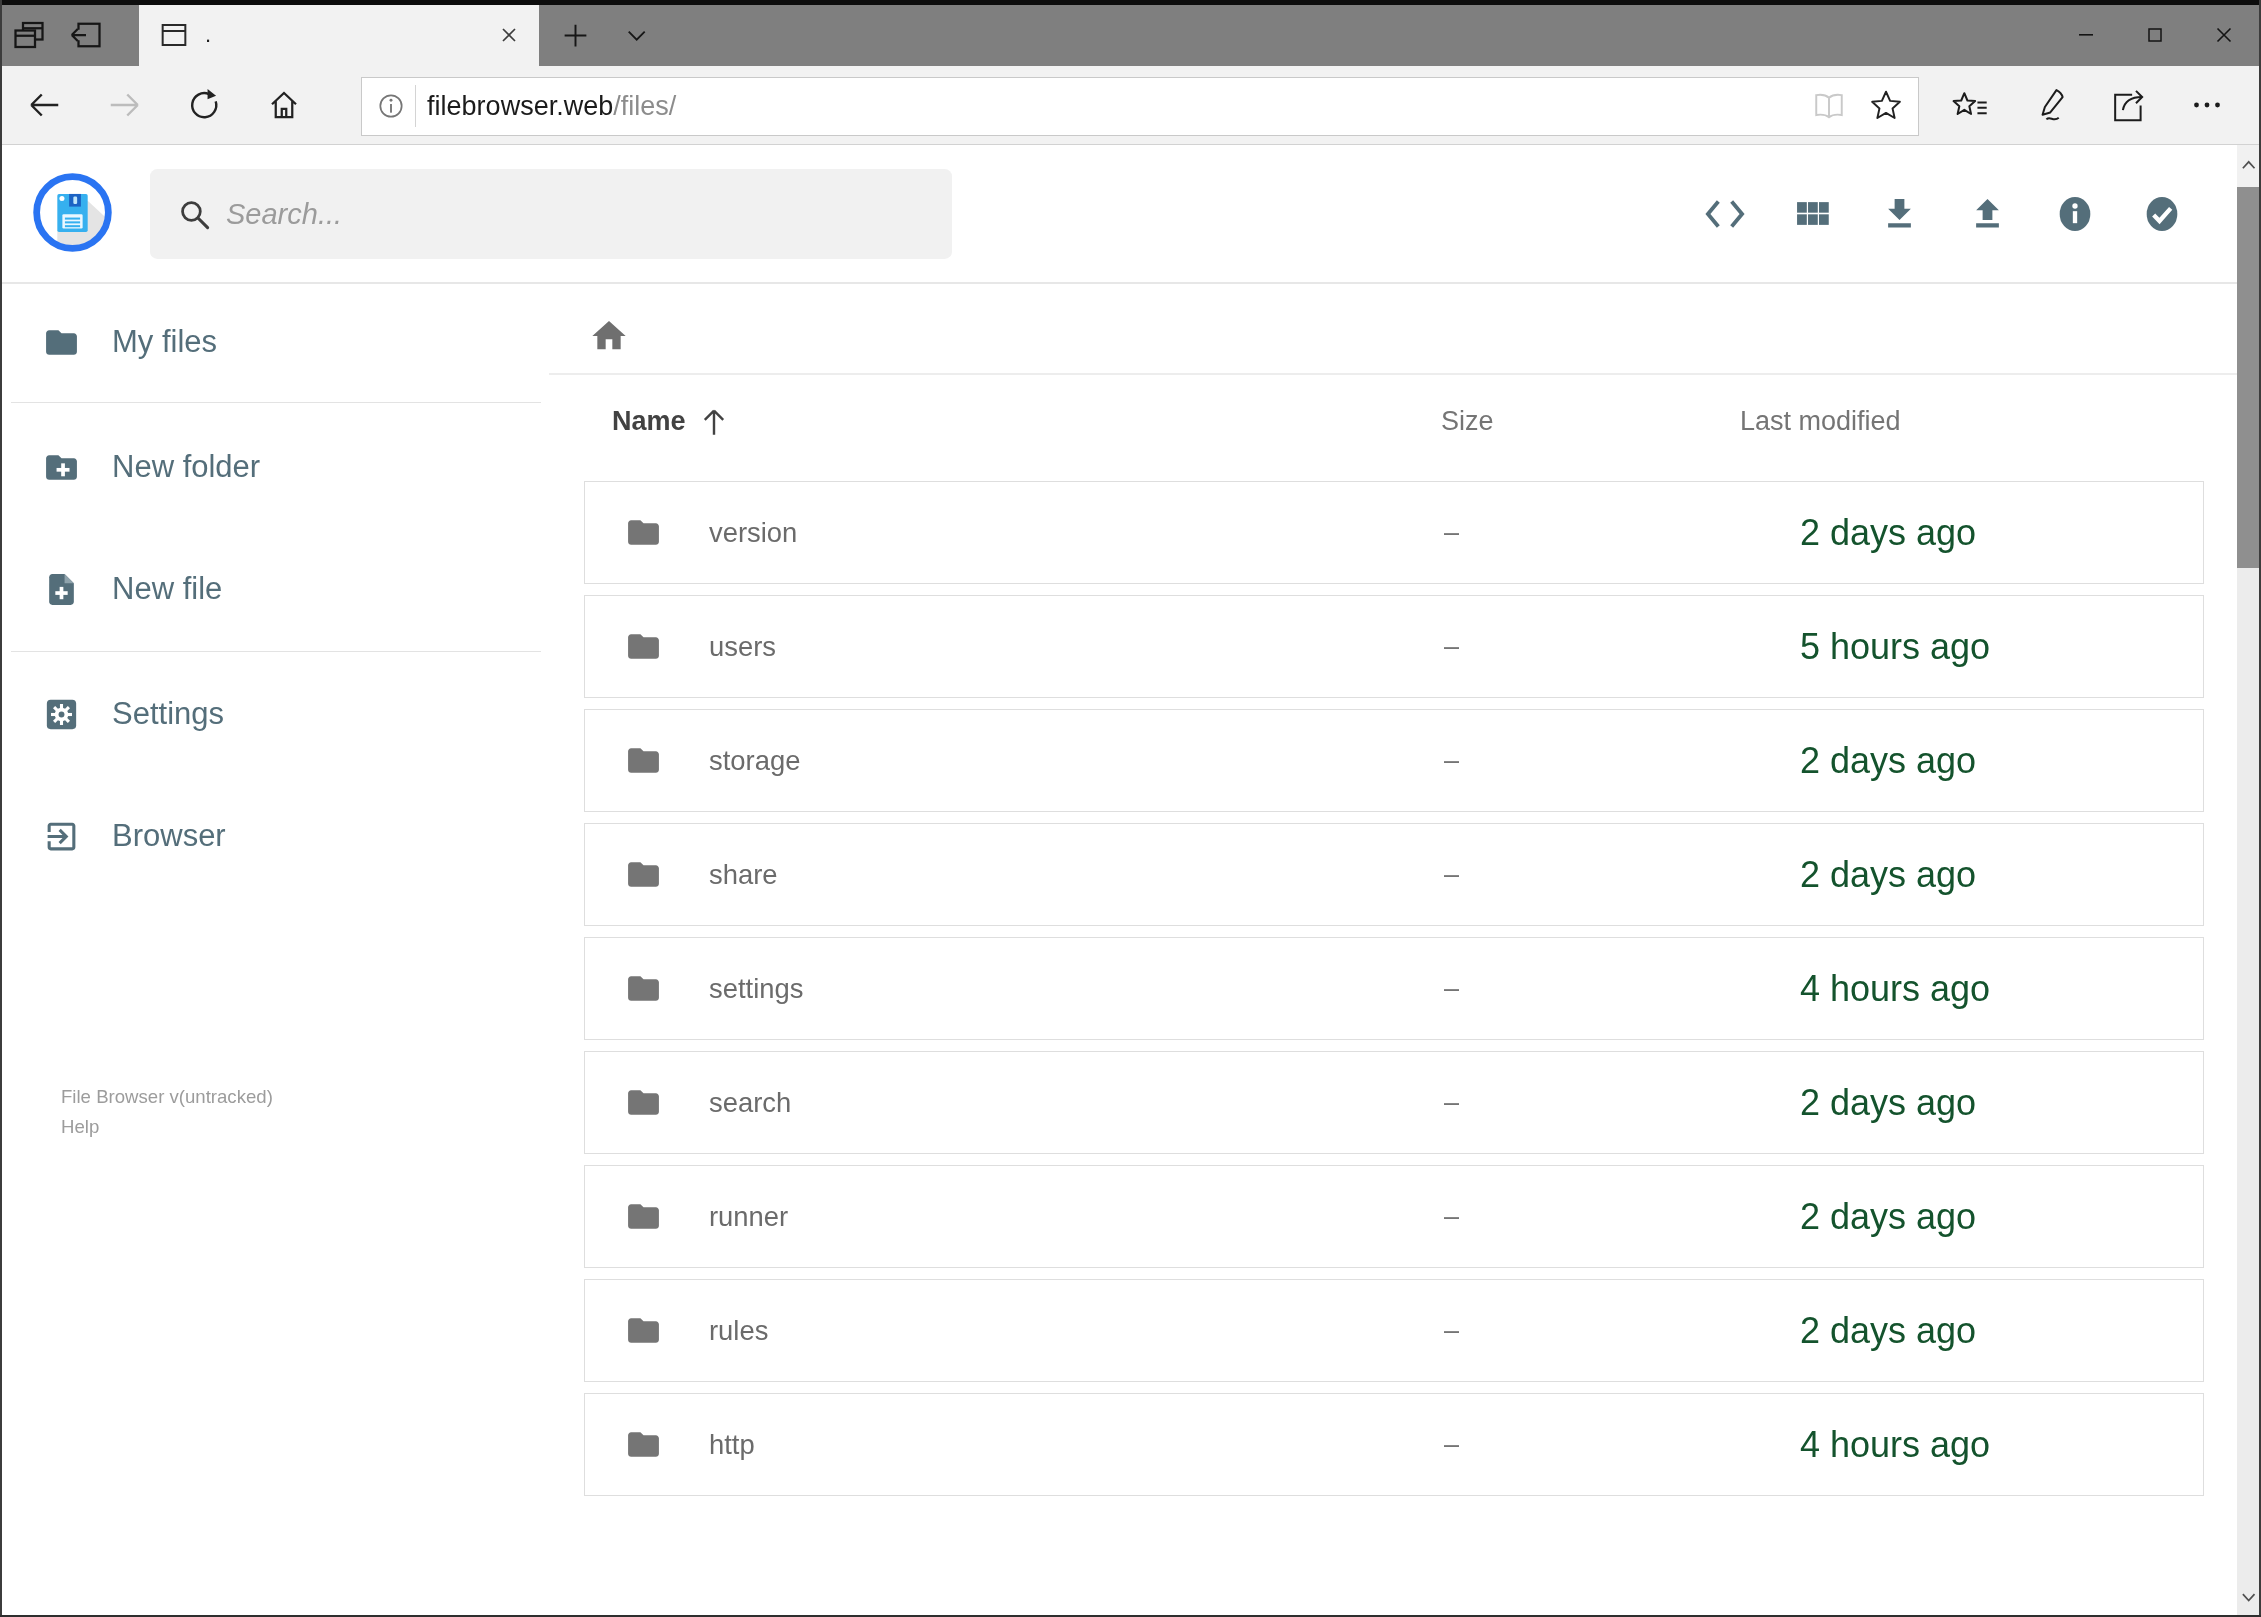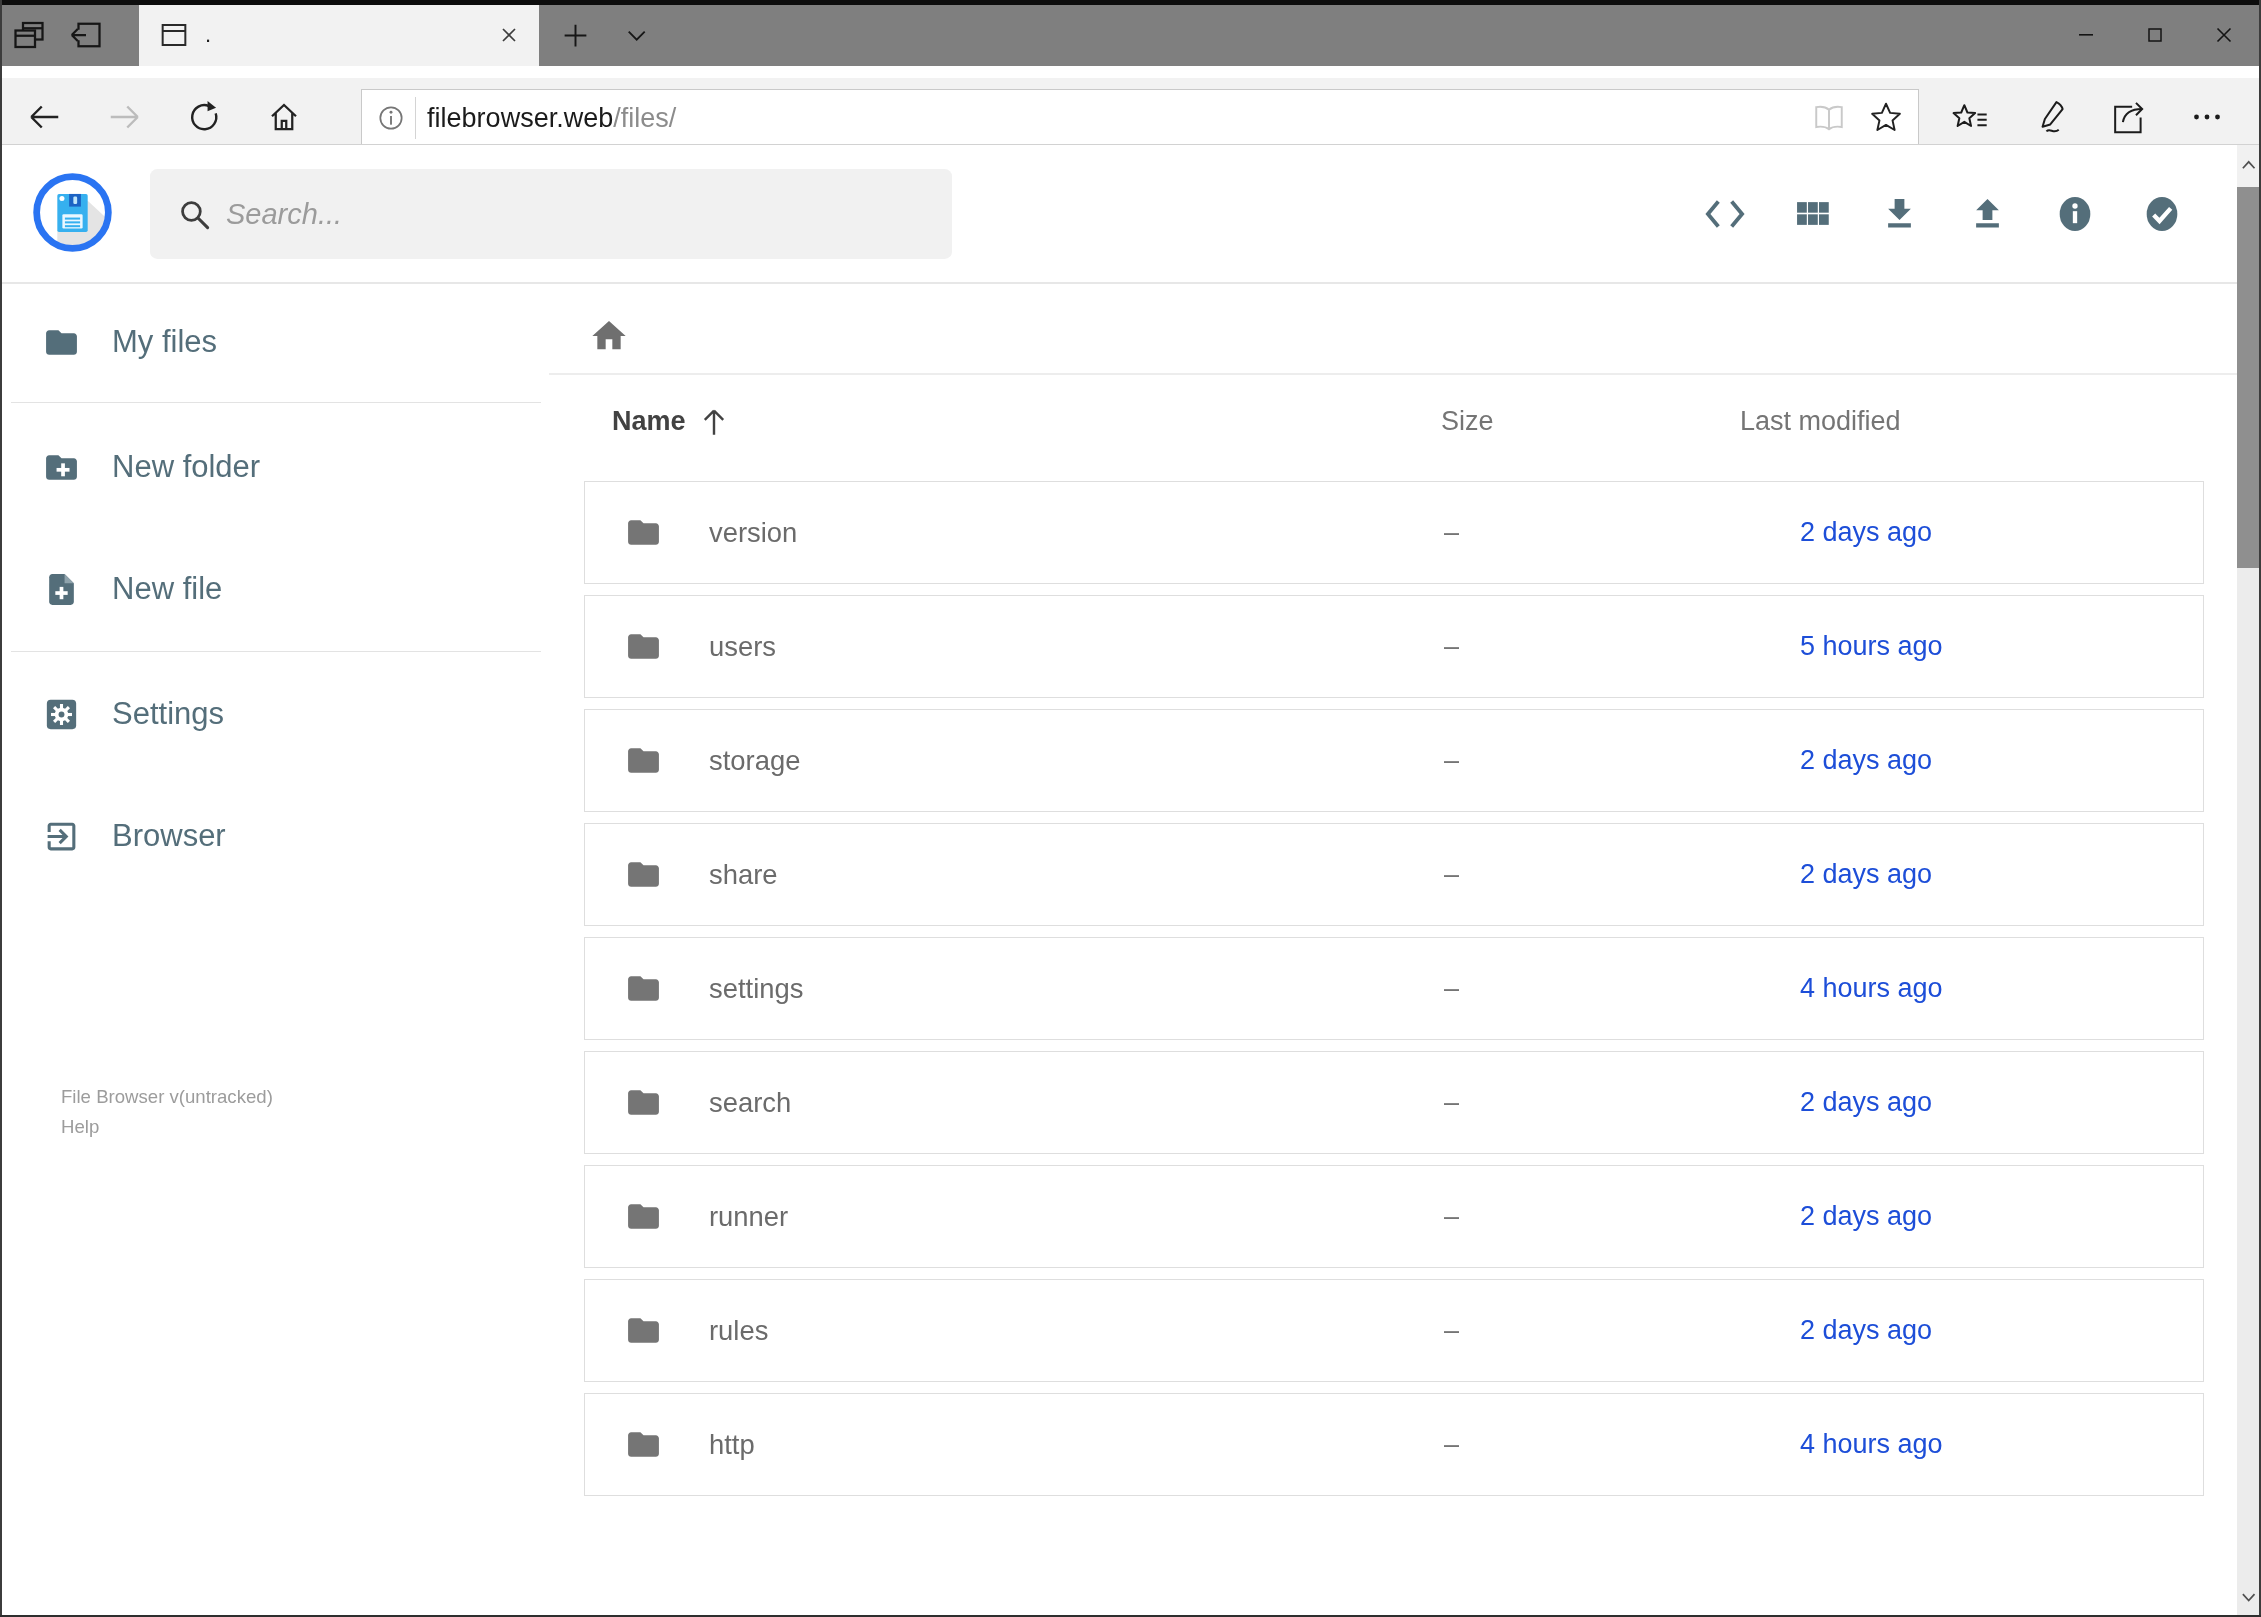--- a/index.html
+++ b/index.html
@@ -12,21 +12,21 @@
   .edge-left{left:0;top:0;width:2.4px;height:1617px;background:#3c3c3c;}
   .edge-right{right:0;top:0;width:2.4px;height:1617px;background:#3c3c3c;}
   .edge-bottom{left:0;bottom:0;width:2261px;height:2.4px;background:#2e2e2e;}
   
   .titlebar{left:0;top:4.8px;width:2261px;height:61px;background:#7f7f7f;}
   .tb-btn{width:57px;height:61px;display:flex;align-items:center;justify-content:center;}
   .tab{left:139px;top:0;width:400px;height:61px;background:#f2f2f2;display:flex;align-items:center;}
   .tab-title{font-size:22px;color:#1f1f1f;margin-left:14.5px;flex:1;}
   .win-ctl{width:69px;height:57px;display:flex;align-items:center;justify-content:center;}
   
-  .navbar{left:0;top:66px;width:2261px;height:78px;background:#f2f2f2;margin-top:12px;}
+  .navbar{left:0;top:66px;width:2261px;height:78px;background:#f2f2f2;}
   .nav-line{left:0;top:144px;width:2261px;height:0.8px;background:#d2d2d2;}
   .nav-btn{width:65px;height:65px;display:flex;align-items:center;justify-content:center;}
   .addressbar{left:361px;top:10.5px;width:1558px;height:59px;background:#ffffff;border:0.8px solid #c9c9c9;box-sizing:border-box;display:flex;align-items:center;}
   .addr-sep{width:0.8px;height:42px;background:#d4d4d4;margin:0 11.3px 0 8px;}
   .url{font-size:27px;color:#1b1b1b;white-space:nowrap;}
   .url .path{color:#8c8c8c;}
   
   .app{left:0;top:145px;width:2261px;height:1473px;background:#ffffff;}
   .appheader{left:0;top:0;width:2237px;height:137px;background:#fff;}
   .appheader-shadow{left:0;top:137px;width:2237px;height:1.6px;background:#e7e7e7;}
@@ -36,21 +36,21 @@
   
   .side-item{left:32px;width:452px;height:78px;display:flex;align-items:center;cursor:default;}
   .side-label{font-size:31px;color:#546e7a;margin-left:32px;}
   .side-div{left:0;width:530px;height:0.8px;background:#e3e3e3;}
   .side-footer{font-size:18.6px;color:#9c9c9c;line-height:30px;}
   .lhead{position:absolute;top:266px;font-size:27px;color:#757575;}
   .rows{left:584px;top:336px;width:1620px;}
   .row{box-sizing:border-box;width:1620px;height:103px;background:#fff;border:0.8px solid #dedede;margin-bottom:11px;position:relative;display:flex;align-items:center;}
   .row .fname{position:absolute;left:124px;font-size:27.4px;color:#6b6b6b;}
   .row .fsize{position:absolute;left:859px;font-size:27px;color:#757575;}
-  .row .fmod{position:absolute;left:1215px;font-size:27px;color:#1d4ed8;}
+  .row .fmod{position:absolute;left:1215px;font-size:36px;color:#14532d;}
   .row .ficon{position:absolute;left:40px;}
   
   .scrollbar{left:2237px;top:0;width:24px;height:1473px;background:#ececec;}
   .scroll-thumb{left:0;top:42px;width:24px;height:381px;background:#8f8f8f;}
   .scroll-btn{left:0;width:24px;height:42px;display:flex;align-items:center;justify-content:center;background:#f1f1f1;}
   svg{display:block;}
 </style>
 </head>
 <body>
 

